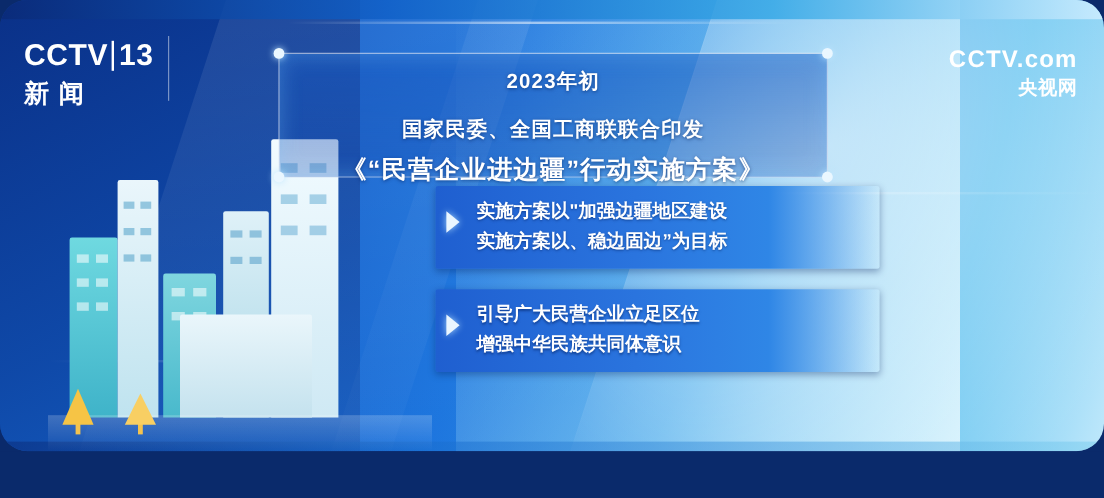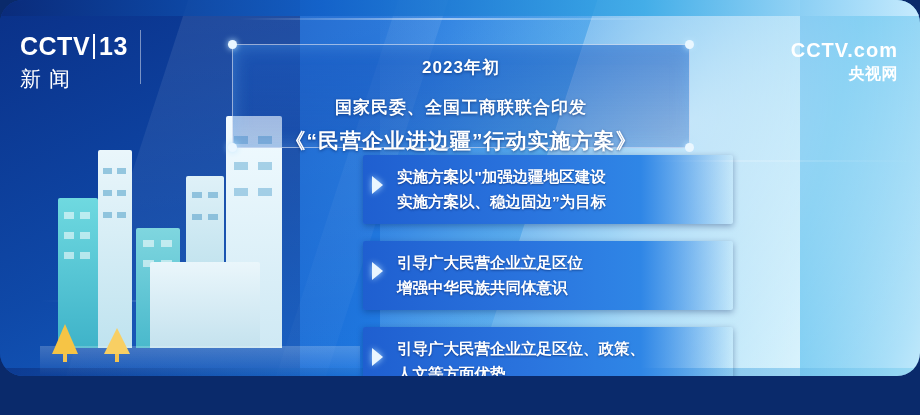--- a/index.html
+++ b/index.html
@@ -26,21 +26,21 @@
   .gl3{left:40px;top:300px;width:240px;opacity:.25;}
 
   
   .topbar{position:absolute;left:0;top:0;width:920px;height:16px;
           background:linear-gradient(90deg,#0a2a78,#1060c8 35%,#35a8e6 70%,#cfeeff 100%);opacity:.85;}
 
   
   .logo{position:absolute;left:20px;top:34px;color:#fff;line-height:1;}
   .logo .l1{font-size:25px;font-weight:bold;letter-spacing:.5px;}
   .logo .l1 .num{display:inline-block;border-left:2px solid #fff;padding-left:4px;margin-left:3px;}
-  .logo .l2{font-size:21px;font-weight:normal;letter-spacing:8px;margin-top:9px;}
+  .logo .l2{font-size:21px;font-weight:bold;letter-spacing:8px;margin-top:9px;}
   .logo-sep{position:absolute;left:140px;top:30px;width:1px;height:54px;background:rgba(255,255,255,.45);}
 
   
   .wm{position:absolute;right:22px;top:40px;text-align:right;color:#fff;line-height:1;}
   .wm .w1{font-size:20px;font-weight:bold;letter-spacing:1px;}
   .wm .w2{font-size:16px;font-weight:bold;margin-top:6px;letter-spacing:.5px;}
   .wm .w1 .dotcom{font-weight:bold;}
 
   
   .titleplate{position:absolute;left:232px;top:44px;width:456px;height:102px;
@@ -174,23 +174,16 @@
     </div>
 
     <div class="bullet">
       <div class="arrow two"></div>
       <div class="bar">
         <div class="row">引导广大民营企业立足区位</div>
         <div class="row">增强中华民族共同体意识</div>
       </div>
     </div>
 
-    <div class="bullet">
-      <div class="arrow two"></div>
-      <div class="bar">
-        <div class="row">引导广大民营企业立足区位、政策、</div>
-        <div class="row">人文等方面优势</div>
-      </div>
-    </div>
 
   </div>
 
 </div>
 
 </body></html>

